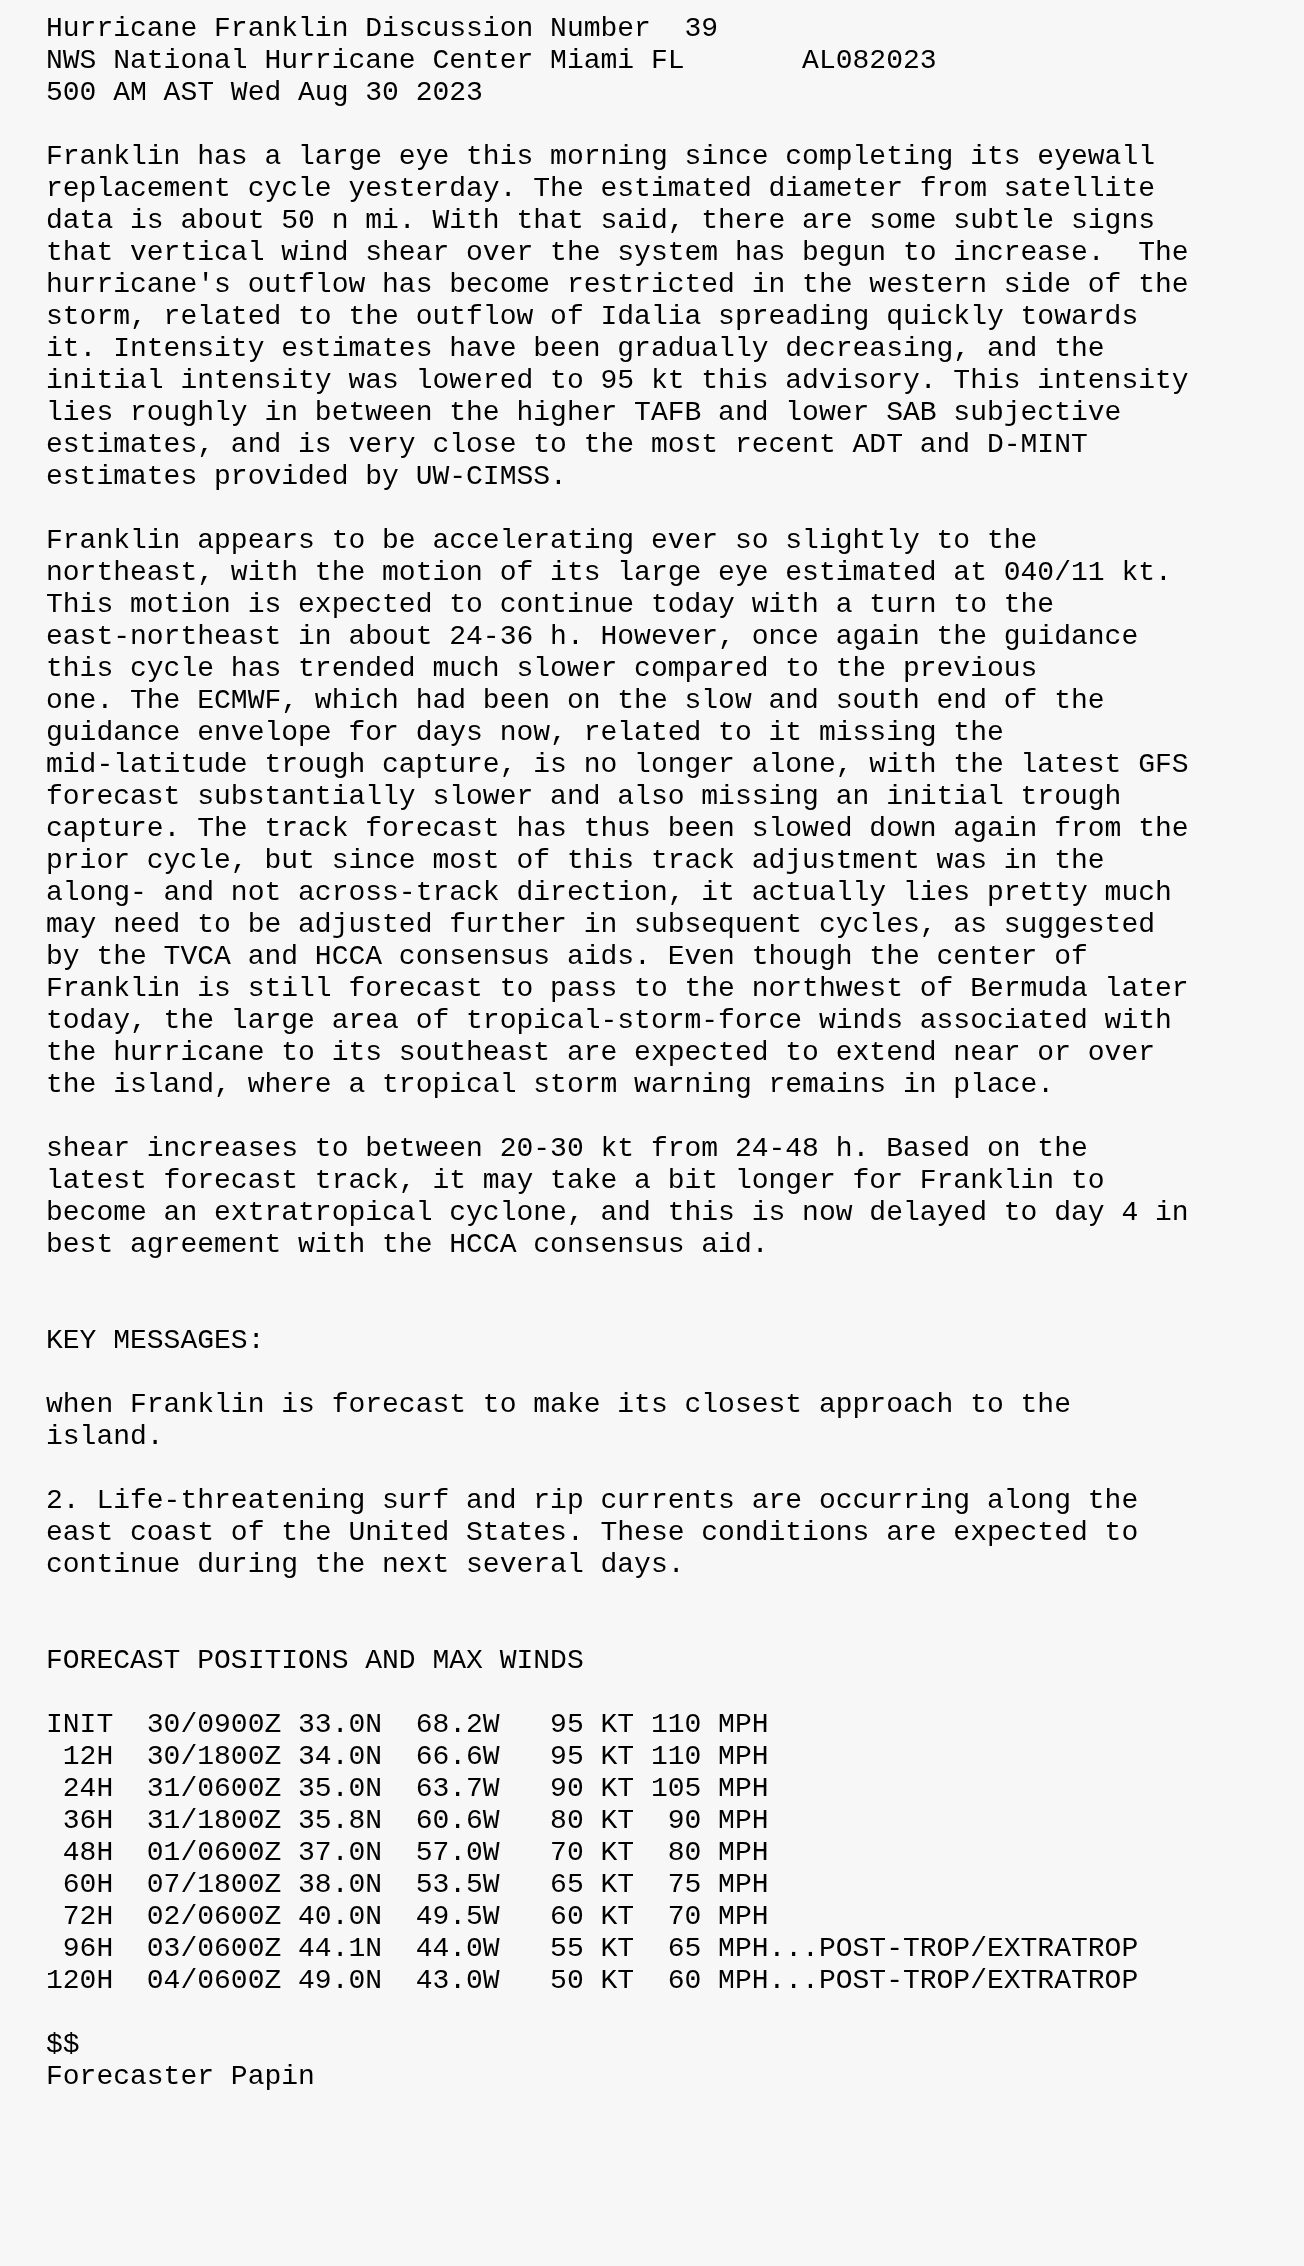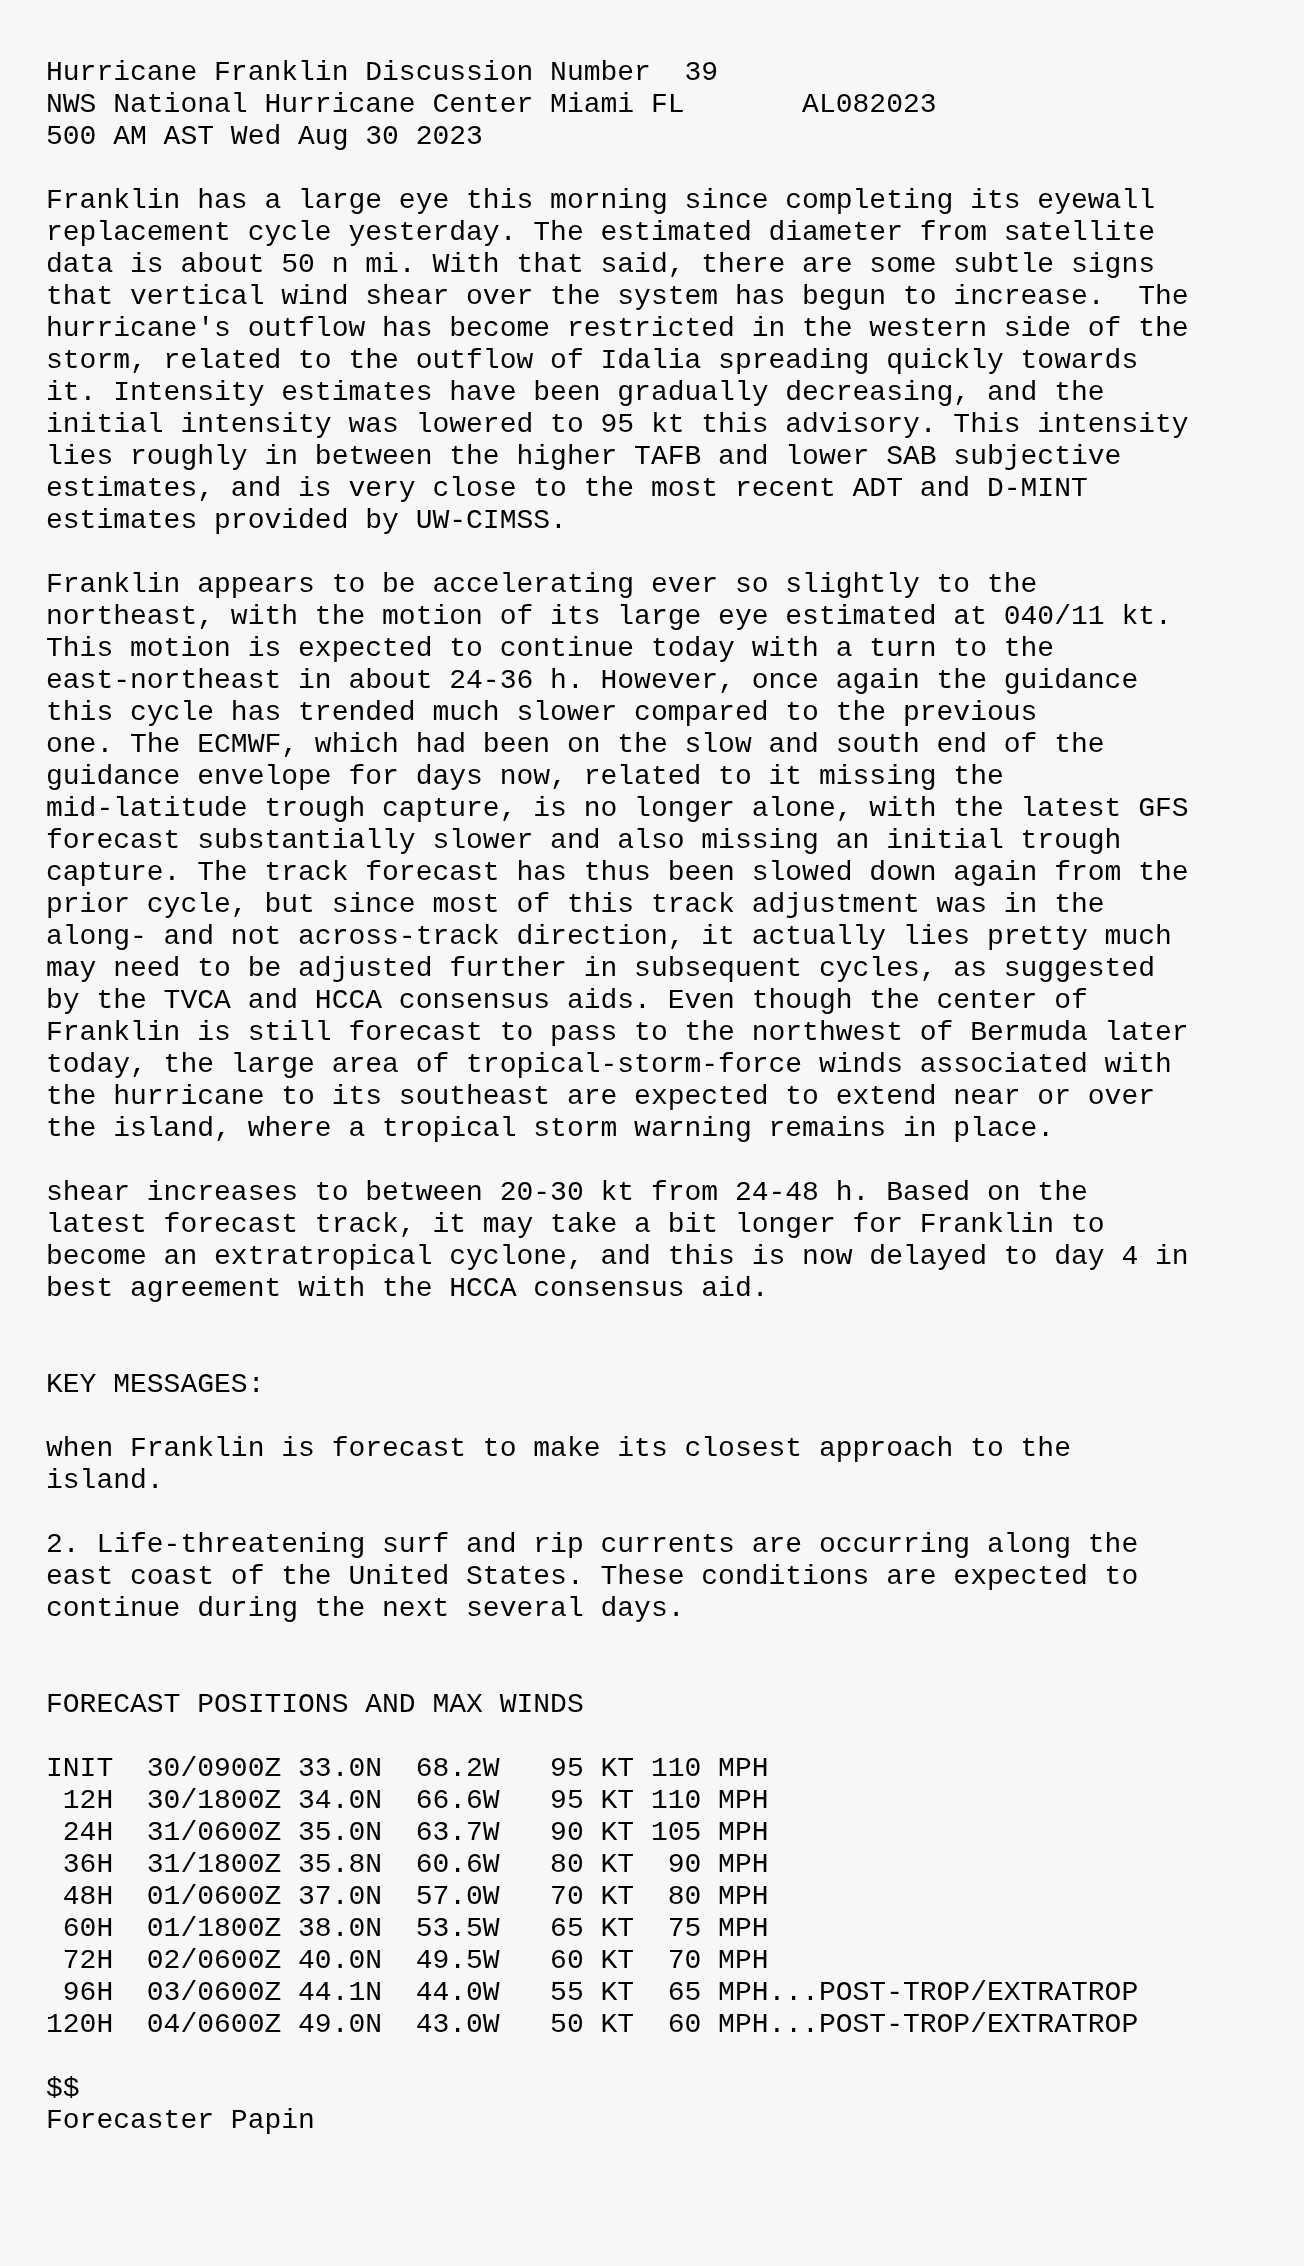--- a/index.html
+++ b/index.html
@@ -8,21 +8,20 @@
     background: #f7f7f7;
     width: 1304px;
     min-height: 2266px;
   }
   .doc {
     font-family: "Liberation Mono", "DejaVu Sans Mono", monospace;
     font-size: 28px;
     line-height: 32px;
     color: #000000;
     padding: 13px 16px 13px 46px;
-    margin-top: 44px;
   }
   .block { display: block; }
   .line {
     white-space: pre;
     min-height: 32px;
   }
   .gap-1 { height: 32px; }
   .gap-2 { height: 64px; }
 </style>
 </head>
@@ -108,21 +107,21 @@
   <div class="line">FORECAST POSITIONS AND MAX WINDS</div>
 
   <div class="gap-1"></div>
 
   <div class="block">
       <div class="line">INIT  30/0900Z 33.0N  68.2W   95 KT 110 MPH</div>
       <div class="line"> 12H  30/1800Z 34.0N  66.6W   95 KT 110 MPH</div>
       <div class="line"> 24H  31/0600Z 35.0N  63.7W   90 KT 105 MPH</div>
       <div class="line"> 36H  31/1800Z 35.8N  60.6W   80 KT  90 MPH</div>
       <div class="line"> 48H  01/0600Z 37.0N  57.0W   70 KT  80 MPH</div>
-      <div class="line"> 60H  01/1800Z 38.0N  53.5W   65 KT  75 MPH</div>
+      <div class="line"> 60H  07/1800Z 38.0N  53.5W   65 KT  75 MPH</div>
       <div class="line"> 72H  02/0600Z 40.0N  49.5W   60 KT  70 MPH</div>
       <div class="line"> 96H  03/0600Z 44.1N  44.0W   55 KT  65 MPH...POST-TROP/EXTRATROP</div>
       <div class="line">120H  04/0600Z 49.0N  43.0W   50 KT  60 MPH...POST-TROP/EXTRATROP</div>
     </div>
 
   <div class="gap-1"></div>
 
   <div class="line">$$</div>
 
   <div class="line">Forecaster Papin</div>

